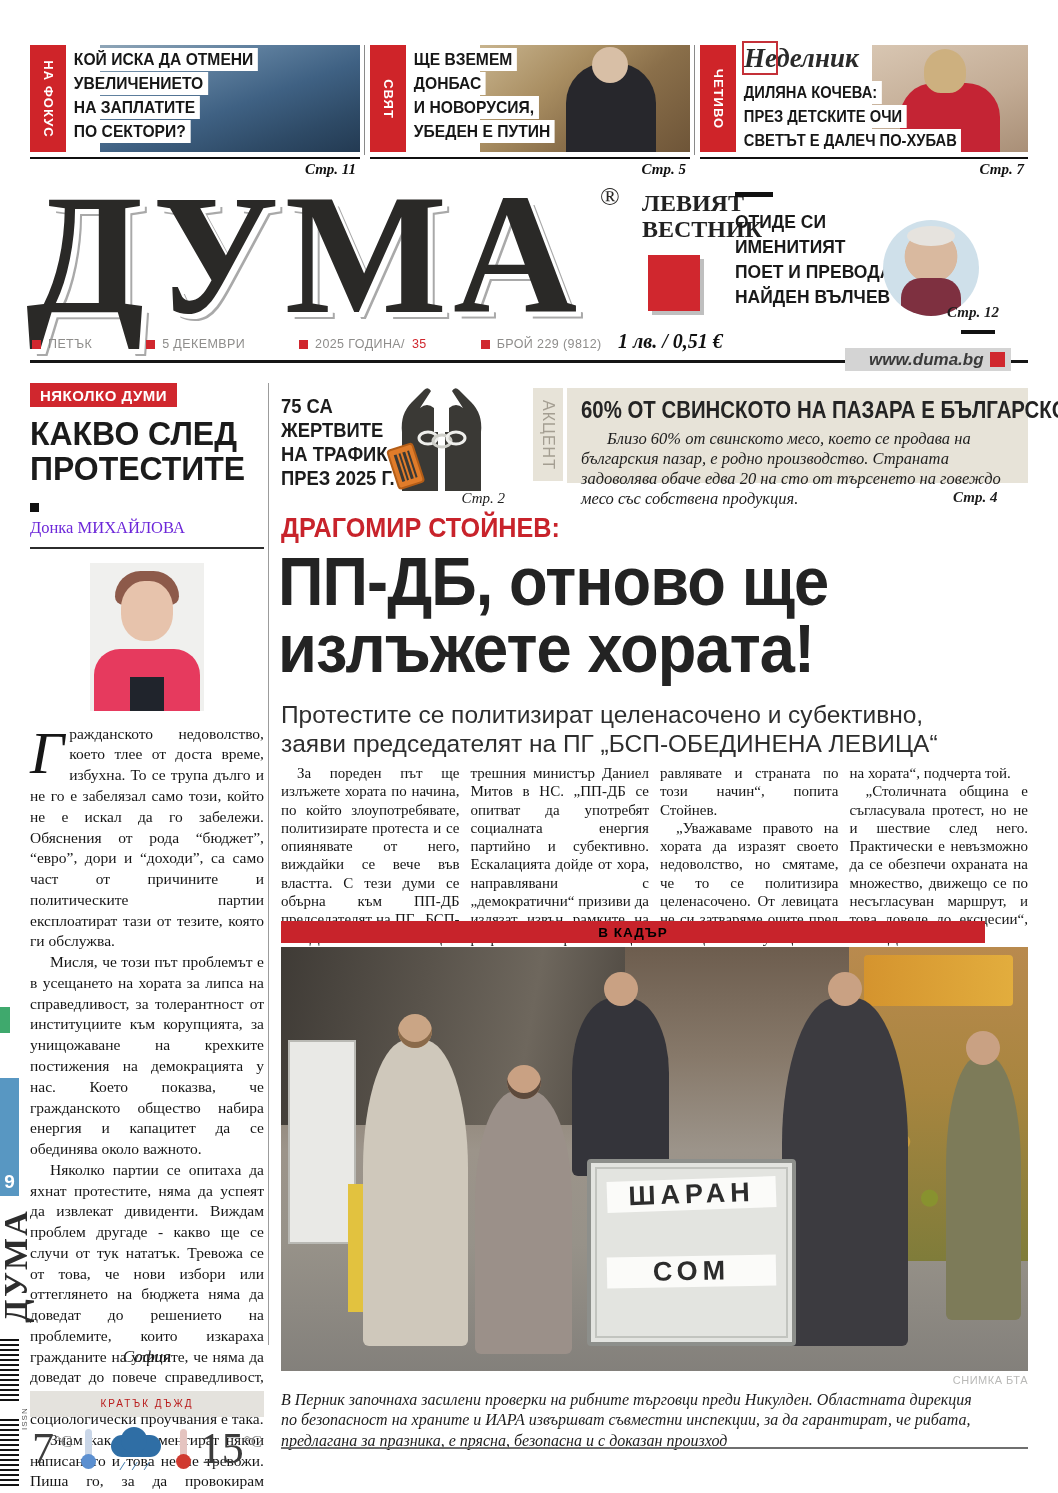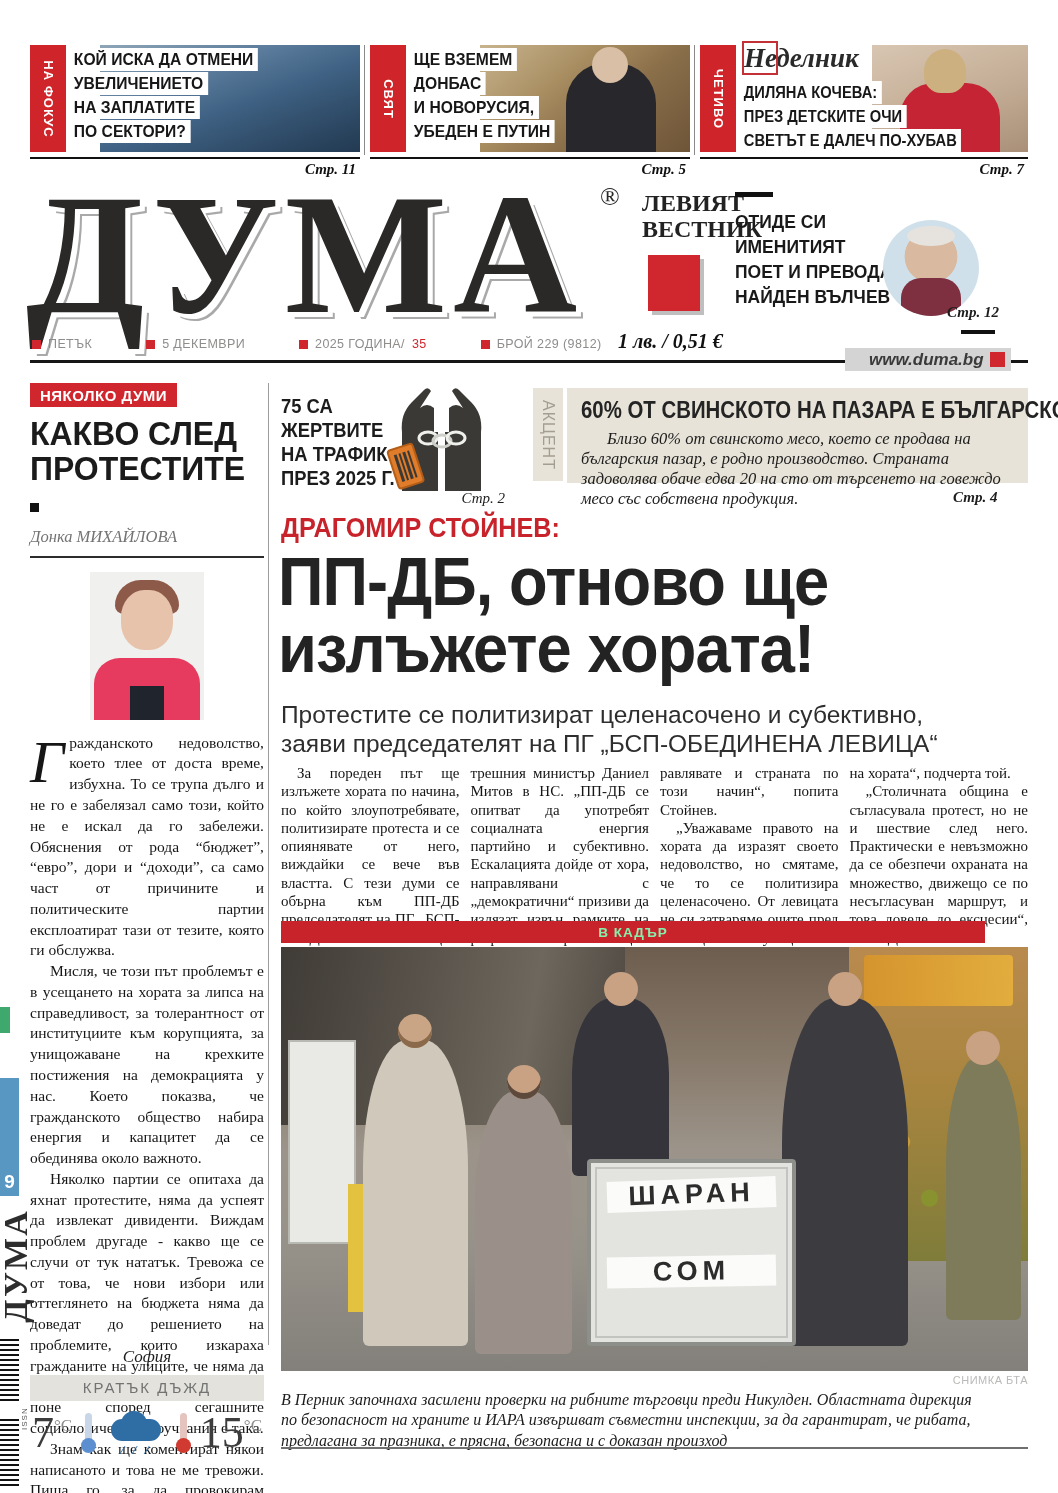--- a/index.html
+++ b/index.html
@@ -107,42 +107,42 @@
   .site-box .url { font-weight:bold; font-style:italic; font-size:17px; color:#3a3a3a; }
   .site-box .sq { width:15px; height:15px; background:#d0272e; }
 
   
   .opinion { position:absolute; left:30px; top:383px; width:234px; }
   .kicker-box { display:inline-block; background:#d0272e; color:#fff; font-weight:bold;
     font-size:15px; padding:4px 10px 3px; letter-spacing:0.5px; }
   .op-title { margin-top:9px; font-weight:bold; font-size:34px; line-height:1.04; color:#1b1b1b;
     transform:scaleX(0.94); transform-origin:0 0; white-space:pre-line; }
   .op-bullet { width:9px; height:9px; background:#111; margin-top:16px; }
-  .op-author { margin-top:15px; font-family:"Liberation Serif", serif; font-style:italic; font-size:16.5px; color:#737373; }
+  .op-author { margin-top:6px; font-family:"Liberation Serif", serif; font-size:16.5px; color:#6d28d9; }
   .op-rule { margin-top:9px; height:2px; background:#2c2c2c; }
   .op-photo { margin:14px auto 0; width:114px; height:148px; position:relative;
     background:linear-gradient(180deg,#f0f0ee 0 100%); overflow:hidden; }
   .op-photo .jacket { position:absolute; left:4px; bottom:0; width:106px; height:62px;
     background:#e63a5e; border-radius:26px 26px 0 0; }
   .op-photo .shirt { position:absolute; left:40px; bottom:0; width:34px; height:34px; background:#20242c; }
   .op-photo .head { position:absolute; left:31px; top:18px; width:52px; height:60px;
     background:#e7c3ac; border-radius:45%; }
   .op-photo .hair { position:absolute; left:25px; top:8px; width:64px; height:34px;
     background:#8d5a4a; border-radius:30px 30px 10px 10px; }
   .op-body { margin-top:13px; font-family:"Liberation Serif", serif; font-size:15.5px;
     line-height:1.34; text-align:justify; color:#161616; }
   .op-body p { text-indent:20px; }
   .op-body p.first { text-indent:0; }
   .dropcap { float:left; font-family:"Liberation Serif", serif; font-size:60px; line-height:0.78;
     padding:6px 5px 0 0; font-style:italic; }
 
   
   .weather { position:absolute; left:30px; top:1347px; width:234px; text-align:center; }
   .w-city { font-family:"Liberation Serif", serif; font-style:italic; font-weight:normal; font-size:17px; }
-  .w-cond { margin-top:8px; background:#e4e2dd; color:#737373; font-size:15px;
+  .w-cond { margin-top:24px; background:#e4e2dd; color:#b91c1c; font-size:10px;
     letter-spacing:2px; line-height:26px; }
   .w-row { margin-top:10px; display:flex; align-items:center; justify-content:space-between; padding:0 2px; }
   .w-temp { font-family:"Liberation Serif", serif; font-size:44px; font-weight:normal; color:#3c3c3c; line-height:1; }
   .w-temp sup { font-size:17px; color:#8b8b8b; }
   .thermo { position:relative; width:15px; height:40px; }
   .thermo .tube { position:absolute; left:4px; top:0; width:7px; height:30px; border-radius:4px;
     background:#d9d9d9; }
   .thermo .bulb { position:absolute; left:0; bottom:0; width:15px; height:15px; border-radius:50%; }
   .thermo.cold .bulb { background:#5b8fd0; } .thermo.cold .tube { background:#c9d6e8; }
   .thermo.warm .bulb { background:#d03a30; } .thermo.warm .tube { background:#e5c4c0; }
@@ -184,21 +184,21 @@
   .ma-subhead { position:absolute; left:281px; top:700px; font-size:24.5px; line-height:1.2; color:#2e2e2e;
     white-space:pre-line; }
   .ma-cols { position:absolute; left:281px; top:764px; width:747px; display:flex; gap:11px; }
   .ma-col { flex:1; font-family:"Liberation Serif", serif; font-size:15px; line-height:1.22;
     text-align:justify; color:#151515; }
   .ma-col p.ind { text-indent:16px; }
   .ma-page { text-align:right; font-style:italic; font-weight:bold; margin-top:2px; }
 
   
   .kadar-bar { position:absolute; left:281px; top:921px; width:704px; height:22px; background:#c8232b;
-    color:#86efac; font-weight:bold; font-size:13.5px; letter-spacing:1px;
+    color:#000000; font-weight:bold; font-size:13.5px; letter-spacing:1px;
     display:flex; align-items:center; justify-content:center; }
   .photo { position:absolute; left:281px; top:947px; width:747px; height:424px; overflow:hidden;
     background:linear-gradient(180deg,#6d5d4e 0%,#87796a 26%,#9c948a 48%,#979289 70%,#83807b 100%); }
   .ph-window { position:absolute; left:0; top:0; width:46%; height:42%;
     background:linear-gradient(100deg,#3f3b36 0%,#59534b 40%,#6e675d 70%,#4c463f 100%); }
   .ph-market { position:absolute; right:0; top:0; width:24%; height:74%;
     background:
       radial-gradient(circle at 30% 62%, #c79a3c 0 7px, transparent 8px),
       radial-gradient(circle at 60% 68%, #b9892f 0 7px, transparent 8px),
       radial-gradient(circle at 45% 80%, #88922f 0 8px, transparent 9px),

